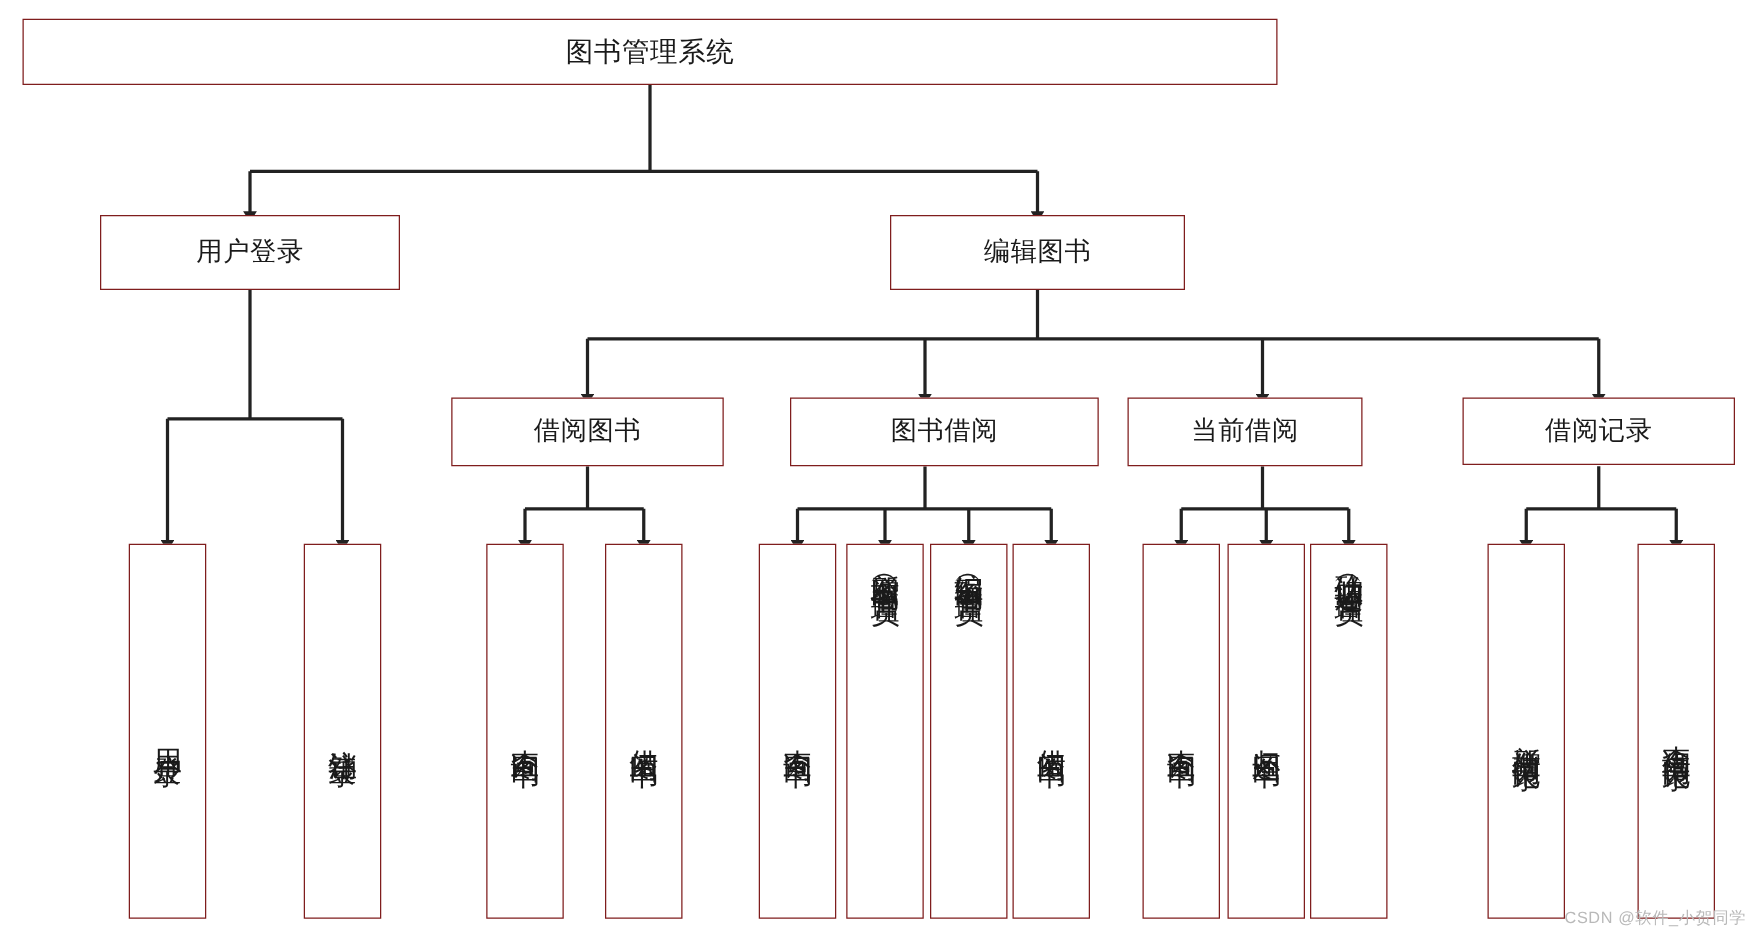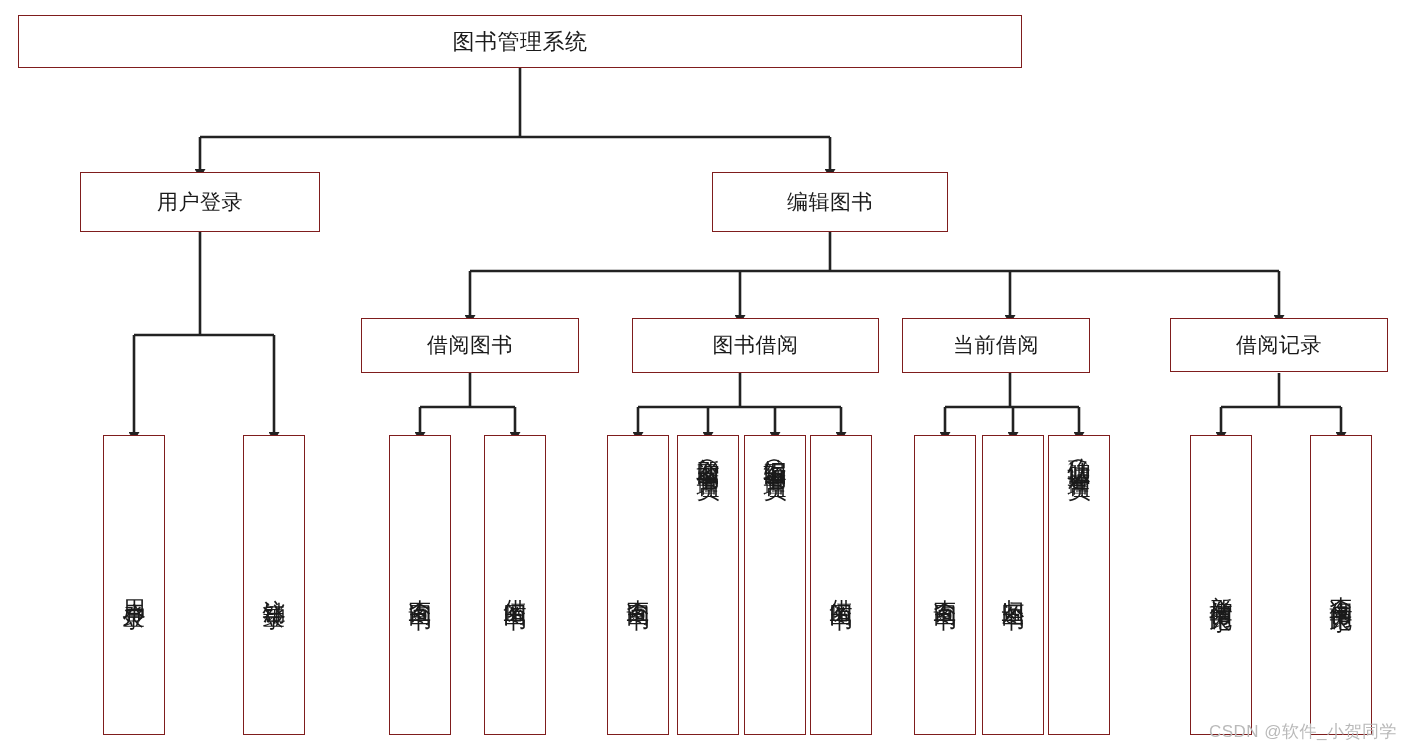--- a/index.html
+++ b/index.html
@@ -64,21 +64,21 @@
     margin-top: auto;
     margin-bottom: auto;
   }
   .node.vertical.topalign {
     align-items: flex-start;
   }
   .watermark {
     position: absolute;
     right: 8px;
     bottom: 4px;
-    font-size: 17px;
+    font-size: 13px;
     color: #b9b9b9;
     letter-spacing: 0.5px;
     white-space: nowrap;
     pointer-events: none;
   }
 </style>
 </head>
 <body>
 
 <div id="canvas">

